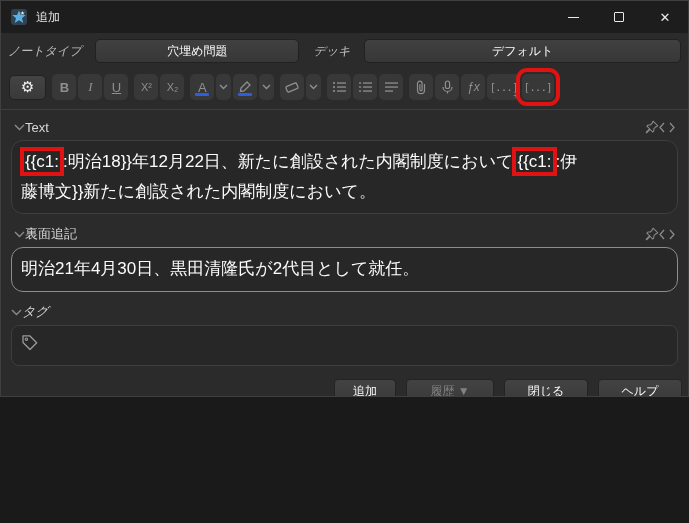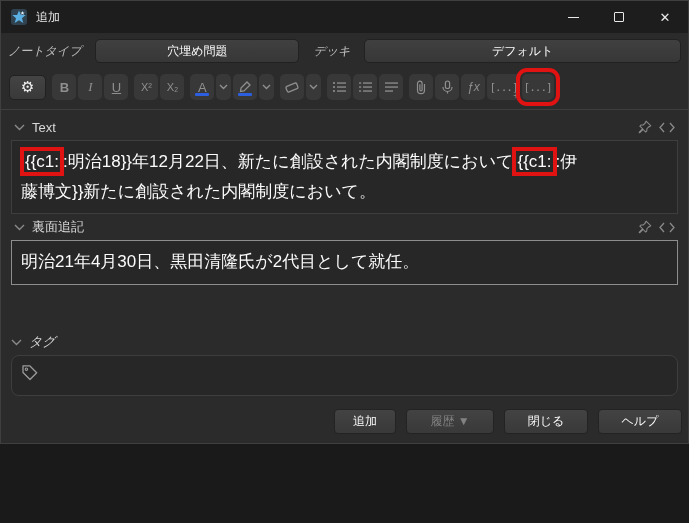--- a/index.html
+++ b/index.html
@@ -1,20 +1,20 @@
 <!DOCTYPE html>
 <html><head>
 <meta charset="utf-8">
 <style>
   * { box-sizing: border-box; margin: 0; padding: 0; }
   html,body { background:#1a1a1a; }
   body { font-family: "Liberation Sans", "DejaVu Sans", sans-serif; }
 
   .window {
-    width: 689px; height: 444px;
+    width: 689px; height: 397px;
     background: #2b2b2b;
     border: 1px solid #3f3f3f;
     display: flex; flex-direction: column;
     color: #fcfcfc; overflow: hidden;
     position: relative;
   }
 
   
   .titlebar {
     flex: 0 0 32px; background: #1d1d1d;
@@ -70,28 +70,28 @@
   .color-bar { position: absolute; left: 5px; right: 5px; bottom: 4px; height: 3px; border-radius: 1px; }
   .tb-fx { font-style: italic; font-size: 12px; letter-spacing: 0; }
   .tb-cloze { font-size: 11px; letter-spacing: -1px; font-family: "DejaVu Sans Mono", monospace; }
   .cloze-plus { position: absolute; right: 1px; bottom: 0px; font-size: 9px; letter-spacing: 0; }
   .annotated { outline: 4px solid #e11212; outline-offset: 2px; }
   .tb-btn svg { display: block; }
 
   
   .fields { flex: 1 1 auto; padding: 4px 10px 0 10px; display: flex; flex-direction: column; }
   .field-header {
-    display: flex; align-items: center; gap: 7px;
+    display: flex; align-items: center; 
     height: 26px; padding: 0 3px; font-size: 13px; color: #d8d8d8;
   }
   .fh-spacer { flex: 1; }
   .field-box {
-    background: #272727; border: 1px solid #3e3e3e; border-radius: 0;
+    background: #272727; border: 1px solid #3e3e3e; border-radius: 12px;
     padding: 6px 9px; font-size: 17px; line-height: 30px; color: #fcfcfc;
-    margin-bottom: 0; min-height: 45px;
+    margin-bottom: 7px; min-height: 45px;
   }
   .field-box.focused { border-color: #8d8d8d; }
   .seg { white-space: pre-wrap; }
   .seg.red-box {
     display: inline-block; line-height: 21px;
     border: 4px solid #e11212; padding: 0 1px; margin: 0 -1px;
   }
 
   
   .tags-section { padding: 0 10px; }

